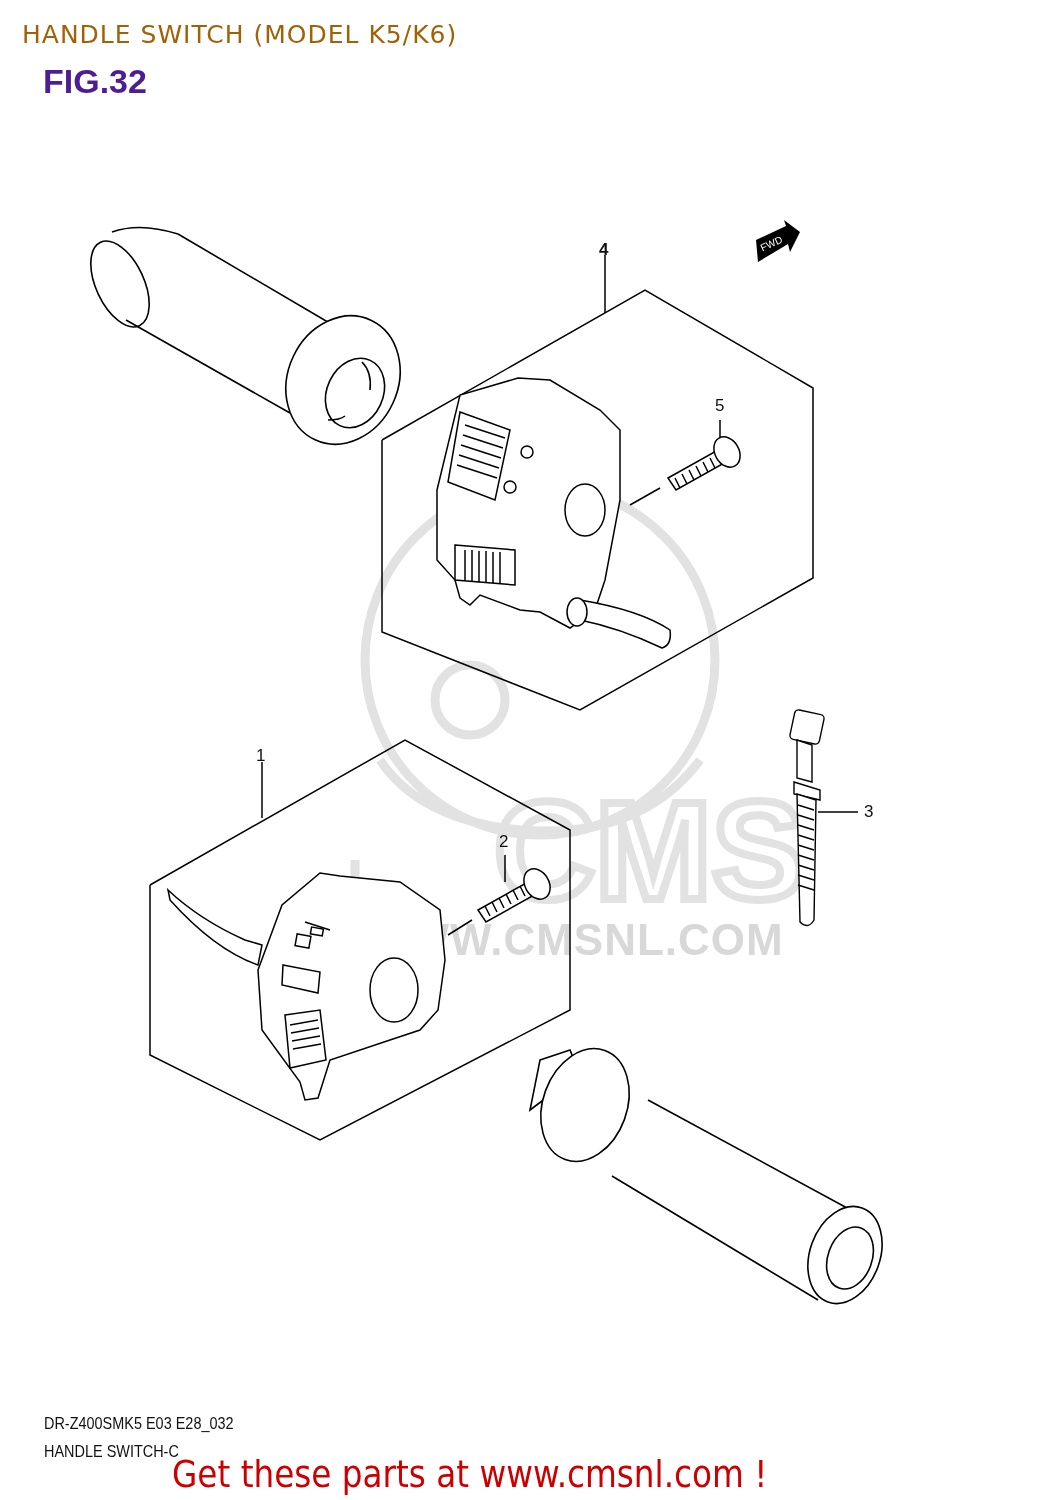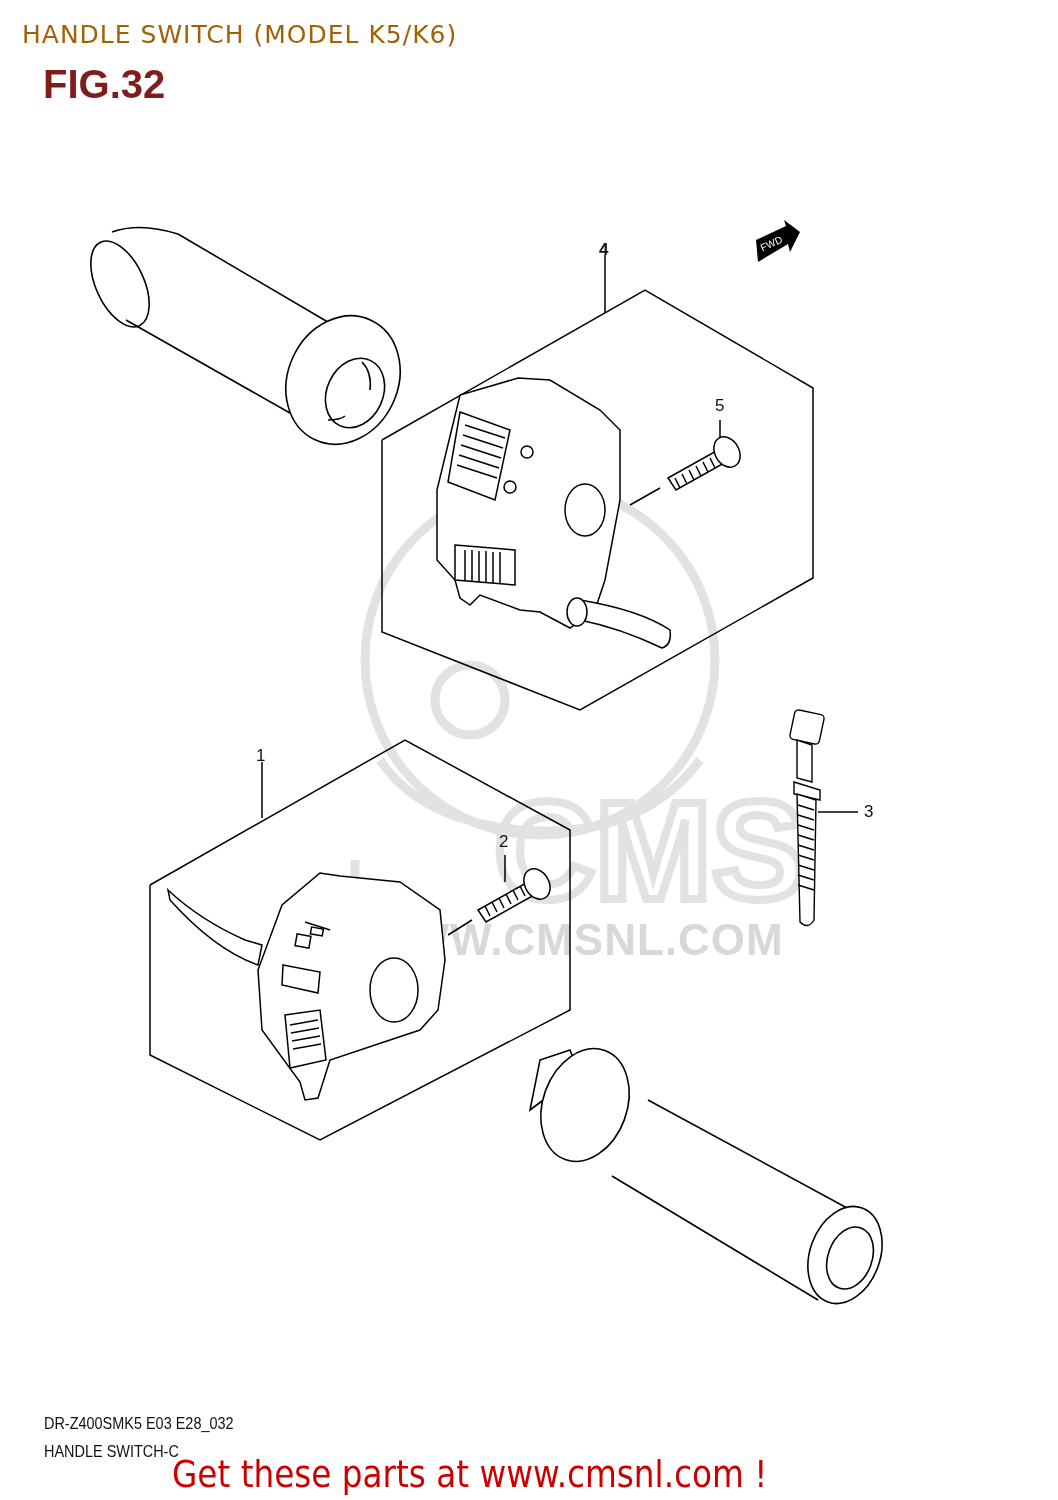--- a/index.html
+++ b/index.html
@@ -1,18 +1,18 @@
 <!DOCTYPE html>
 <html><head>
   <meta charset="utf-8">
   <style>
     html, body { margin: 0; padding: 0; background: #ffffff; }
     body { width: 1058px; height: 1500px; position: relative; overflow: hidden; font-family: "Liberation Sans", sans-serif; }
     .page-title { position: absolute; left: 22px; top: 20px; font-size: 25px; color: #a16207; letter-spacing: 1px; font-family: "DejaVu Sans", sans-serif; font-weight: normal; white-space: nowrap; }
-    .fig-label { position: absolute; left: 43px; top: 62px; font-size: 40px; font-weight: bold; color: #7f1d1d; font-family: "Liberation Sans", sans-serif; }
+    .fig-label { position: absolute; left: 43px; top: 62px; font-size: 34px; font-weight: bold; color: #4c1d95; font-family: "Liberation Sans", sans-serif; }
     svg.drawing { position: absolute; left: 0; top: 0; }
     .callout { position: absolute; font-size: 17px; color: #111; font-family: "Liberation Sans", sans-serif; }
     .footer-code { position: absolute; left: 44px; top: 1414px; font-size: 17px; color: #111; font-family: "Liberation Sans", sans-serif; transform: scaleX(0.85); transform-origin: left; white-space: nowrap; }
     .footer-name { position: absolute; left: 44px; top: 1442px; font-size: 17px; color: #111; font-family: "Liberation Sans", sans-serif; transform: scaleX(0.85); transform-origin: left; white-space: nowrap; }
     .cta-link { position: absolute; left: 172px; top: 1452px; font-size: 38px; color: #cc0000; font-family: "DejaVu Sans", sans-serif; text-decoration: none; white-space: nowrap; transform: scaleX(0.86); transform-origin: left; }
     .watermark-text { position: absolute; left: 365px; top: 915px; font-size: 44px; font-weight: bold; color: #d8d8d8; font-family: "Liberation Sans", sans-serif; letter-spacing: 1px; white-space: nowrap; }
     .watermark-cms { position: absolute; left: 470px; top: 770px; font-size: 140px; font-weight: bold; color: transparent; -webkit-text-stroke: 8px #e2e2e2; font-family: "Liberation Sans", sans-serif; white-space: nowrap; margin-left: 24px; }
   </style>
 </head>
 <body>

